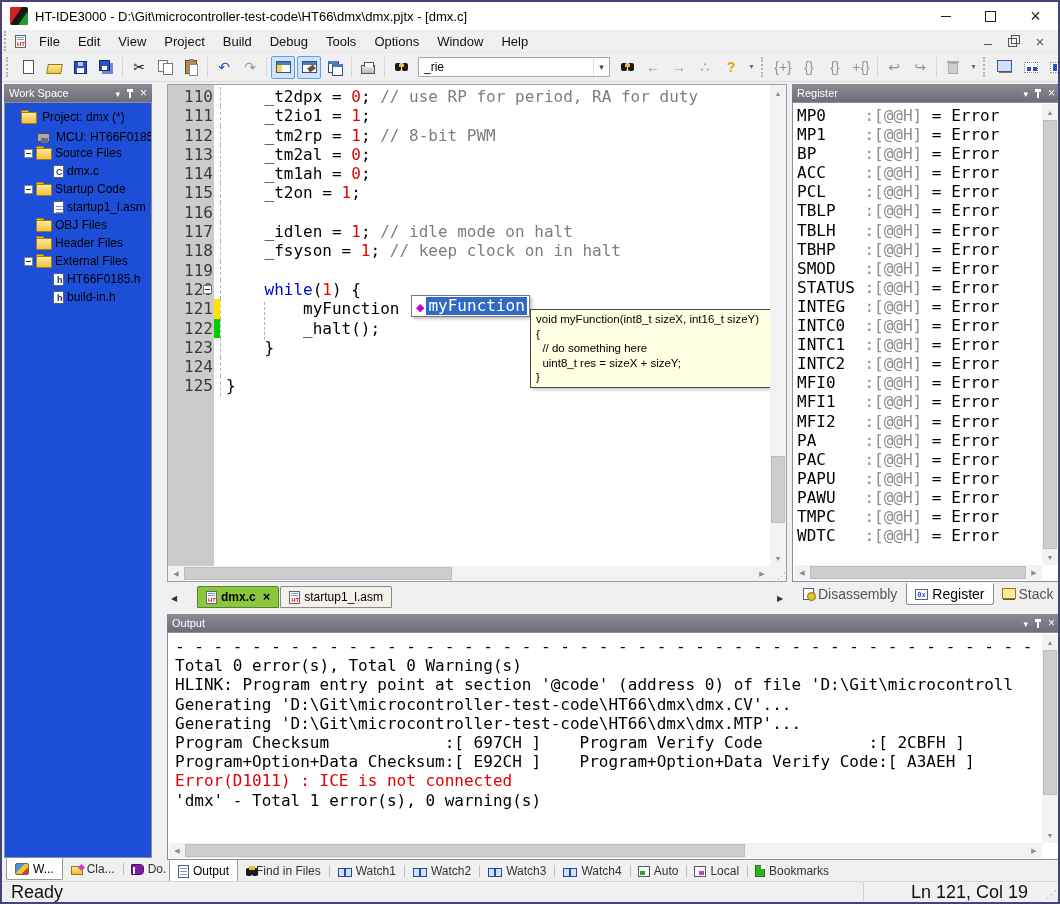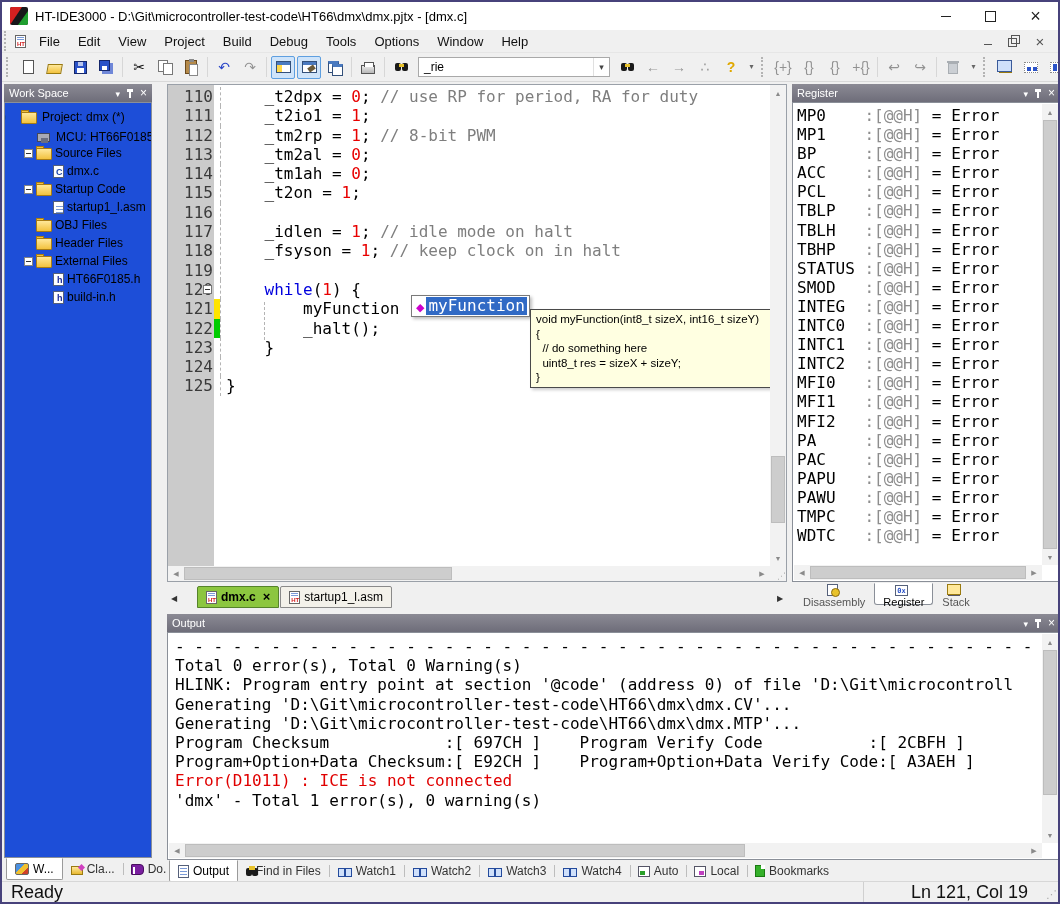--- a/index.html
+++ b/index.html
@@ -196,21 +196,21 @@
   .ic2-doc-book{width:13px;height:11px;background:#7a1fa0;border:1px solid #4a1060;border-radius:1px 4px 4px 1px;margin-top:1px;}
   .ic2-doc-book::before{content:"";position:absolute;left:1px;top:2px;width:2px;height:7px;background:#fff;}
 
   
   .regpanel{position:absolute;left:790px;top:82px;width:268px;height:498px;}
   .reg-body{position:absolute;left:0;top:18px;right:0;bottom:0;background:#fff;border:1px solid #8a8f98;}
   .reg-rows{position:absolute;left:4px;top:3px;right:17px;bottom:16px;overflow:hidden;}
   .reg-row{height:19.1px;white-space:pre;font:16px/19.1px "DejaVu Sans Mono",monospace;}
   .rn{color:#000;} .rv{color:#8d8d8d;} .re{color:#000;margin-top:24px;}
   .regtabs{position:absolute;left:790px;top:581px;width:268px;height:25px;display:flex;align-items:flex-start;padding-left:2px;}
-  .rtab{display:flex;align-items:center;padding:0 8px;font-size:11px;color:#555;height:22px;border:1px solid transparent;flex-direction:column;}
+  .rtab{display:flex;align-items:center;padding:0 8px;font-size:14px;color:#555;height:22px;border:1px solid transparent;}
   .rtab.active{background:#fff;border:1px solid #8a8f98;border-top-color:#fff;border-radius:0 0 3px 3px;color:#000;}
 
   
   .outpanel{position:absolute;left:165px;top:612px;width:893px;height:246px;}
   .out-body{position:absolute;left:0;top:18px;right:0;bottom:0;background:#fff;border:1px solid #8a8f98;}
   .out-lines{position:absolute;left:7px;top:4px;right:19px;bottom:17px;overflow:hidden;}
   .out-line{white-space:pre;font:16px/19.2px "DejaVu Sans Mono",monospace;color:#000;}
   .out-line.err{color:#e00000;}
 
   
@@ -604,22 +604,22 @@
     <div class="reg-body">
       <div id="reg-rows" class="reg-rows">
           <div class="reg-row"><span class="rn">MP0    </span><span class="rv">:[@@H]</span><span class="re"> = Error</span></div>
           <div class="reg-row"><span class="rn">MP1    </span><span class="rv">:[@@H]</span><span class="re"> = Error</span></div>
           <div class="reg-row"><span class="rn">BP     </span><span class="rv">:[@@H]</span><span class="re"> = Error</span></div>
           <div class="reg-row"><span class="rn">ACC    </span><span class="rv">:[@@H]</span><span class="re"> = Error</span></div>
           <div class="reg-row"><span class="rn">PCL    </span><span class="rv">:[@@H]</span><span class="re"> = Error</span></div>
           <div class="reg-row"><span class="rn">TBLP   </span><span class="rv">:[@@H]</span><span class="re"> = Error</span></div>
           <div class="reg-row"><span class="rn">TBLH   </span><span class="rv">:[@@H]</span><span class="re"> = Error</span></div>
           <div class="reg-row"><span class="rn">TBHP   </span><span class="rv">:[@@H]</span><span class="re"> = Error</span></div>
+          <div class="reg-row"><span class="rn">SMOD   </span><span class="rv">:[@@H]</span><span class="re"> = Error</span></div>
           <div class="reg-row"><span class="rn">STATUS </span><span class="rv">:[@@H]</span><span class="re"> = Error</span></div>
-          <div class="reg-row"><span class="rn">SMOD   </span><span class="rv">:[@@H]</span><span class="re"> = Error</span></div>
           <div class="reg-row"><span class="rn">INTEG  </span><span class="rv">:[@@H]</span><span class="re"> = Error</span></div>
           <div class="reg-row"><span class="rn">INTC0  </span><span class="rv">:[@@H]</span><span class="re"> = Error</span></div>
           <div class="reg-row"><span class="rn">INTC1  </span><span class="rv">:[@@H]</span><span class="re"> = Error</span></div>
           <div class="reg-row"><span class="rn">INTC2  </span><span class="rv">:[@@H]</span><span class="re"> = Error</span></div>
           <div class="reg-row"><span class="rn">MFI0   </span><span class="rv">:[@@H]</span><span class="re"> = Error</span></div>
           <div class="reg-row"><span class="rn">MFI1   </span><span class="rv">:[@@H]</span><span class="re"> = Error</span></div>
           <div class="reg-row"><span class="rn">MFI2   </span><span class="rv">:[@@H]</span><span class="re"> = Error</span></div>
           <div class="reg-row"><span class="rn">PA     </span><span class="rv">:[@@H]</span><span class="re"> = Error</span></div>
           <div class="reg-row"><span class="rn">PAC    </span><span class="rv">:[@@H]</span><span class="re"> = Error</span></div>
           <div class="reg-row"><span class="rn">PAPU   </span><span class="rv">:[@@H]</span><span class="re"> = Error</span></div>

